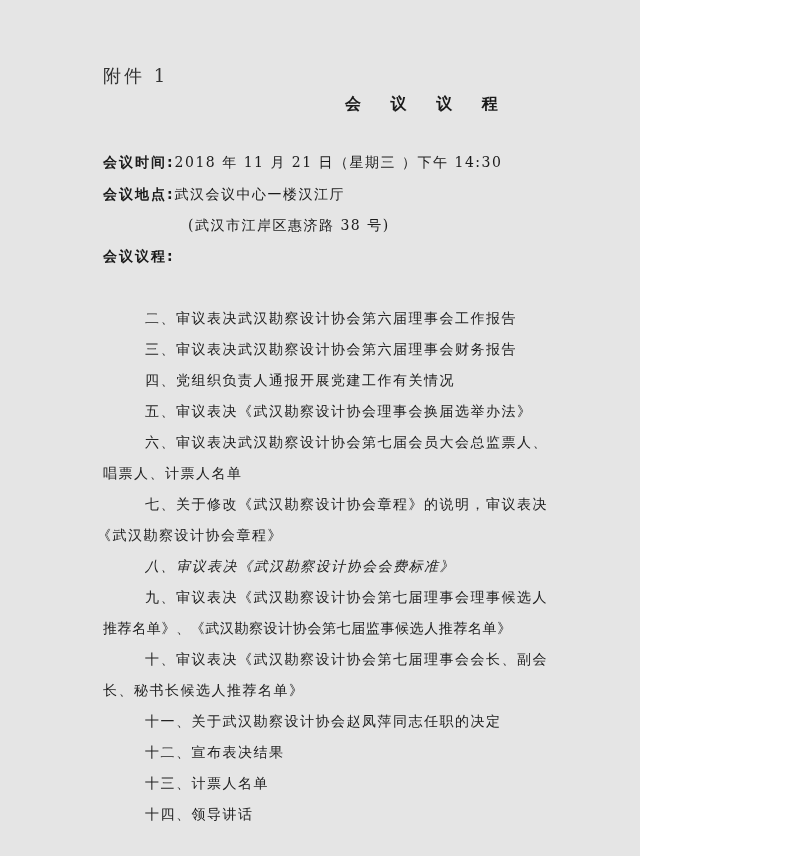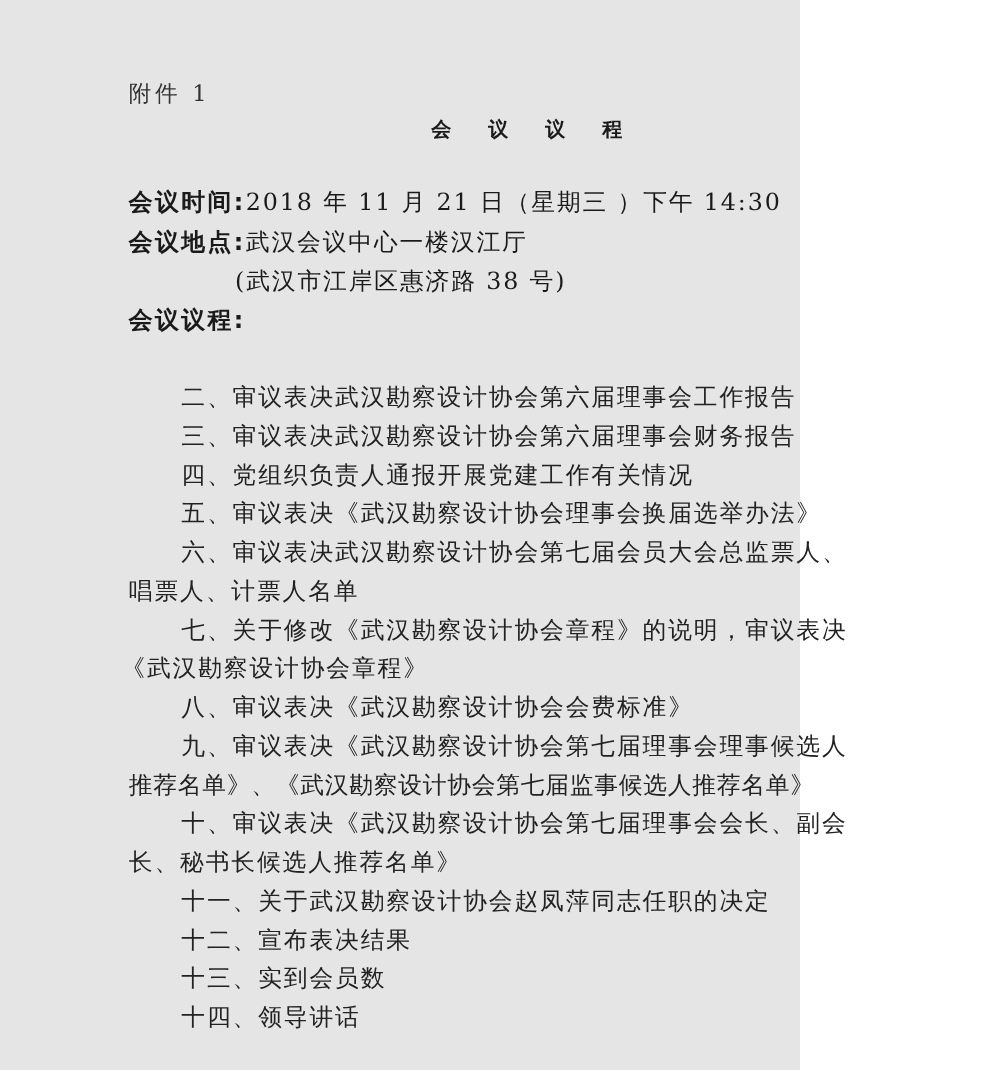--- a/index.html
+++ b/index.html
@@ -17,21 +17,21 @@
     }
     .page {
       position: absolute;
       left: 0; top: 0;
       width: 640px; height: 856px;
       background: #e5e5e5;
     }
     .line {
       position: absolute;
       white-space: nowrap;
-      font-size: 19px;
+      font-size: 14px;
       line-height: 24px;
       letter-spacing: 1.5px;
     }
     .attachment {
       left: 103px;
       top: 64px;
       font-size: 18px;
       letter-spacing: 3px;
       color: #333;
     }
@@ -78,23 +78,23 @@
   <div class="line bold-line" style="left:103px; top:244px;">会议议程:</div>
 
   <div class="line item" style="left:145px; top:306px;">二、审议表决武汉勘察设计协会第六届理事会工作报告</div>
   <div class="line item" style="left:145px; top:337px;">三、审议表决武汉勘察设计协会第六届理事会财务报告</div>
   <div class="line item" style="left:145px; top:368px;">四、党组织负责人通报开展党建工作有关情况</div>
   <div class="line item" style="left:145px; top:399px;">五、审议表决《武汉勘察设计协会理事会换届选举办法》</div>
   <div class="line item" style="left:145px; top:430px;">六、审议表决武汉勘察设计协会第七届会员大会总监票人、</div>
   <div class="line item" style="left:103px; top:461px;">唱票人、计票人名单</div>
   <div class="line item" style="left:145px; top:492px;">七、关于修改《武汉勘察设计协会章程》的说明，审议表决</div>
   <div class="line item" style="left:97px; top:523px;">《武汉勘察设计协会章程》</div>
-  <div class="line item" style="left:145px; top:554px;">八、审议表决《武汉勘察设计协会会费标准》</div>
+  <div class="line item" style="left:145px; top:554px;font-style:italic;">八、审议表决《武汉勘察设计协会会费标准》</div>
   <div class="line item" style="left:145px; top:585px;">九、审议表决《武汉勘察设计协会第七届理事会理事候选人</div>
   <div class="line item" style="left:103px; top:616px; letter-spacing:0.6px;">推荐名单》、《武汉勘察设计协会第七届监事候选人推荐名单》</div>
   <div class="line item" style="left:145px; top:647px;">十、审议表决《武汉勘察设计协会第七届理事会会长、副会</div>
   <div class="line item" style="left:103px; top:678px;">长、秘书长候选人推荐名单》</div>
   <div class="line item" style="left:145px; top:709px;">十一、关于武汉勘察设计协会赵凤萍同志任职的决定</div>
   <div class="line item" style="left:145px; top:740px;">十二、宣布表决结果</div>
-  <div class="line item" style="left:145px; top:771px;">十三、实到会员数</div>
+  <div class="line item" style="left:145px; top:771px;">十三、计票人名单</div>
   <div class="line item" style="left:145px; top:802px;">十四、领导讲话</div>
 
 </div>
 
 </body></html>

